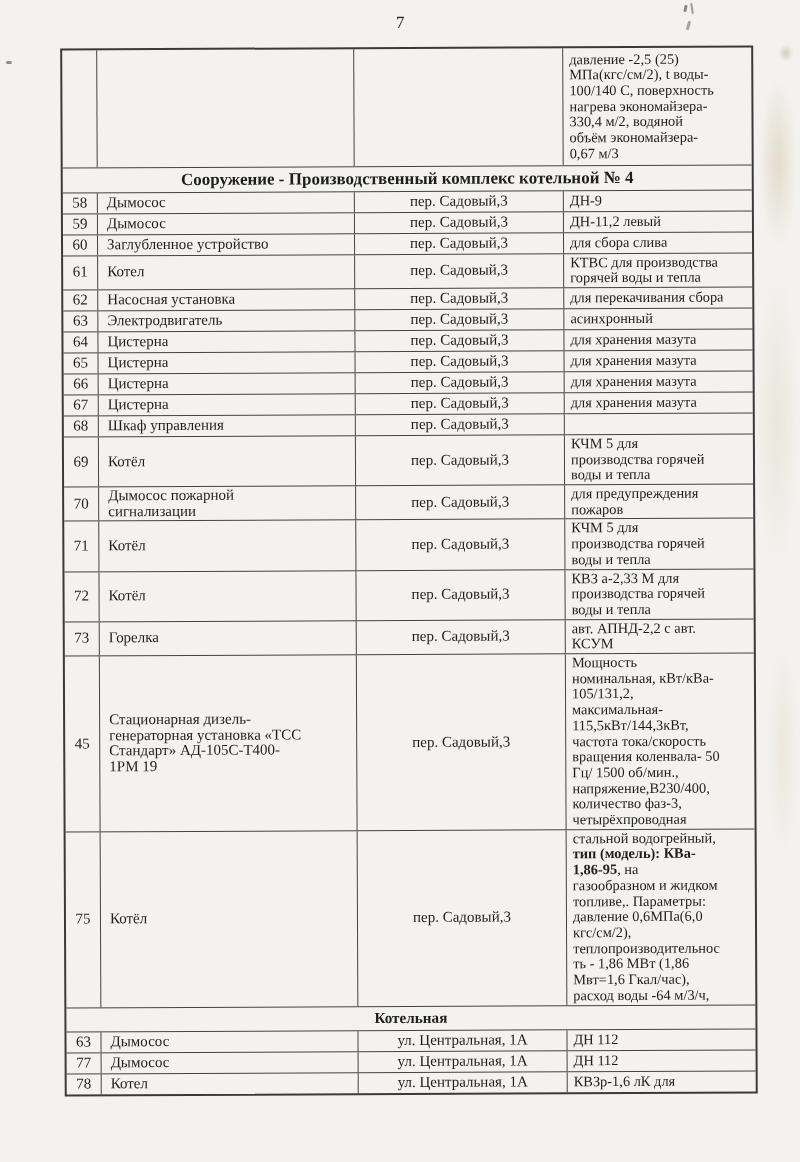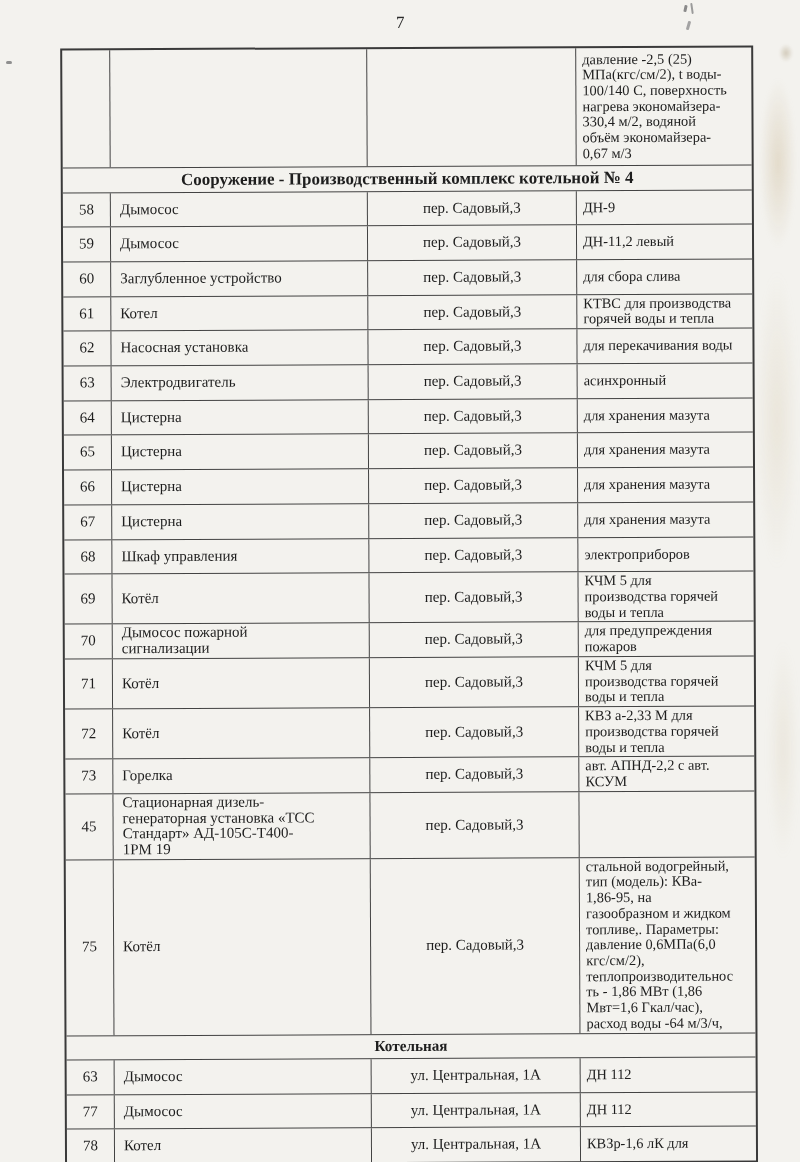--- a/index.html
+++ b/index.html
@@ -15,30 +15,30 @@
     position:absolute;left:62px;top:47px;width:693px;
     border:2px solid #3a3a3a;box-sizing:border-box;
   }
   .t-row{display:flex;border-top:1.5px solid #434343;min-height:21px;box-sizing:border-box;}
   .t-row:first-child{border-top:none;}
   .cell{
     box-sizing:border-box;display:flex;align-items:center;
     font-size:15px;line-height:15.7px;padding:1px 4px;
   }
   .ct{white-space:pre-line;display:inline-block;}
-  .c1{width:48px;justify-content:center;border-right:1.5px solid #434343;padding:9px 2px;text-align:center;}
+  .c1{width:35px;justify-content:center;border-right:1.5px solid #434343;padding:2px 2px;text-align:center;}
   .c2{width:257px;border-right:1.5px solid #434343;padding:1px 6px 1px 9px;}
   .c3{width:209px;justify-content:center;border-right:1.5px solid #434343;text-align:center;}
   .c4{flex:1;font-size:14.4px;padding:1px 3px 1px 6px;}
   .row-cont{min-height:117px;}
   .t-sec{min-height:24.5px;}
   .sec-cell{width:100%;justify-content:center;font-weight:bold;text-align:center;}
   .sec-big .sec-cell{font-size:17px;}
   .sec-small .sec-cell{font-size:15.2px;}
-  .bold{font-weight:normal;}
+  .bold{font-weight:bold;}
   
   .art{position:absolute;pointer-events:none;}
   .m1{left:684px;top:5px;width:3px;height:7px;background:#8a8a8a;transform:rotate(12deg);border-radius:1px;}
   .m2{left:691px;top:3px;width:2px;height:11px;background:#9b9b9b;transform:rotate(-8deg);border-radius:1px;}
   .m3{left:687px;top:21px;width:3px;height:9px;background:#a3a3a3;transform:rotate(16deg);border-radius:1px;}
   .m4{left:6px;top:61px;width:6px;height:3px;background:#8f8f8f;border-radius:2px;}
   .s1{left:760px;top:78px;width:36px;height:170px;background:radial-gradient(closest-side,rgba(190,165,120,.30),rgba(190,165,120,0));filter:blur(2px);}
   .s2{left:756px;top:270px;width:42px;height:300px;background:radial-gradient(closest-side,rgba(200,180,140,.20),rgba(200,180,140,0));filter:blur(3px);}
   .s3{left:768px;top:640px;width:30px;height:220px;background:radial-gradient(closest-side,rgba(195,175,135,.16),rgba(195,175,135,0));filter:blur(3px);}
   .s4{left:779px;top:44px;width:14px;height:18px;background:radial-gradient(closest-side,rgba(150,130,90,.35),rgba(150,130,90,0));filter:blur(1px);}
@@ -135,21 +135,21 @@
         <div class="cell c1">
           <span class="ct">62</span>
         </div>
         <div class="cell c2">
           <span class="ct">Насосная установка</span>
         </div>
         <div class="cell c3">
           <span class="ct">пер. Садовый,3</span>
         </div>
         <div class="cell c4">
-          <span class="ct">для перекачивания воды</span>
+          <span class="ct">для перекачивания сбора</span>
         </div>
       </div>
       <div class="t-row">
         <div class="cell c1">
           <span class="ct">63</span>
         </div>
         <div class="cell c2">
           <span class="ct">Электродвигатель</span>
         </div>
         <div class="cell c3">
@@ -217,23 +217,20 @@
       </div>
       <div class="t-row">
         <div class="cell c1">
           <span class="ct">68</span>
         </div>
         <div class="cell c2">
           <span class="ct">Шкаф управления</span>
         </div>
         <div class="cell c3">
           <span class="ct">пер. Садовый,3</span>
-        </div>
-        <div class="cell c4">
-          <span class="ct">электроприборов</span>
         </div>
       </div>
       <div class="t-row">
         <div class="cell c1">
           <span class="ct">69</span>
         </div>
         <div class="cell c2">
           <span class="ct">Котёл</span>
         </div>
         <div class="cell c3">
@@ -313,20 +310,33 @@
           <span class="ct">45</span>
         </div>
         <div class="cell c2">
           <span class="ct">Стационарная дизель-
 генераторная установка «ТСС
 Стандарт» АД-105С-Т400-
 1РМ 19</span>
         </div>
         <div class="cell c3">
           <span class="ct">пер. Садовый,3</span>
+        </div>
+        <div class="cell c4">
+          <span class="ct">Мощность
+номинальная, кВт/кВа-
+105/131,2,
+максимальная-
+115,5кВт/144,3кВт,
+частота тока/скорость
+вращения коленвала- 50
+Гц/ 1500 об/мин.,
+напряжение,В230/400,
+количество фаз-3,
+четырёхпроводная</span>
         </div>
       </div>
       <div class="t-row">
         <div class="cell c1">
           <span class="ct">75</span>
         </div>
         <div class="cell c2">
           <span class="ct">Котёл</span>
         </div>
         <div class="cell c3">

